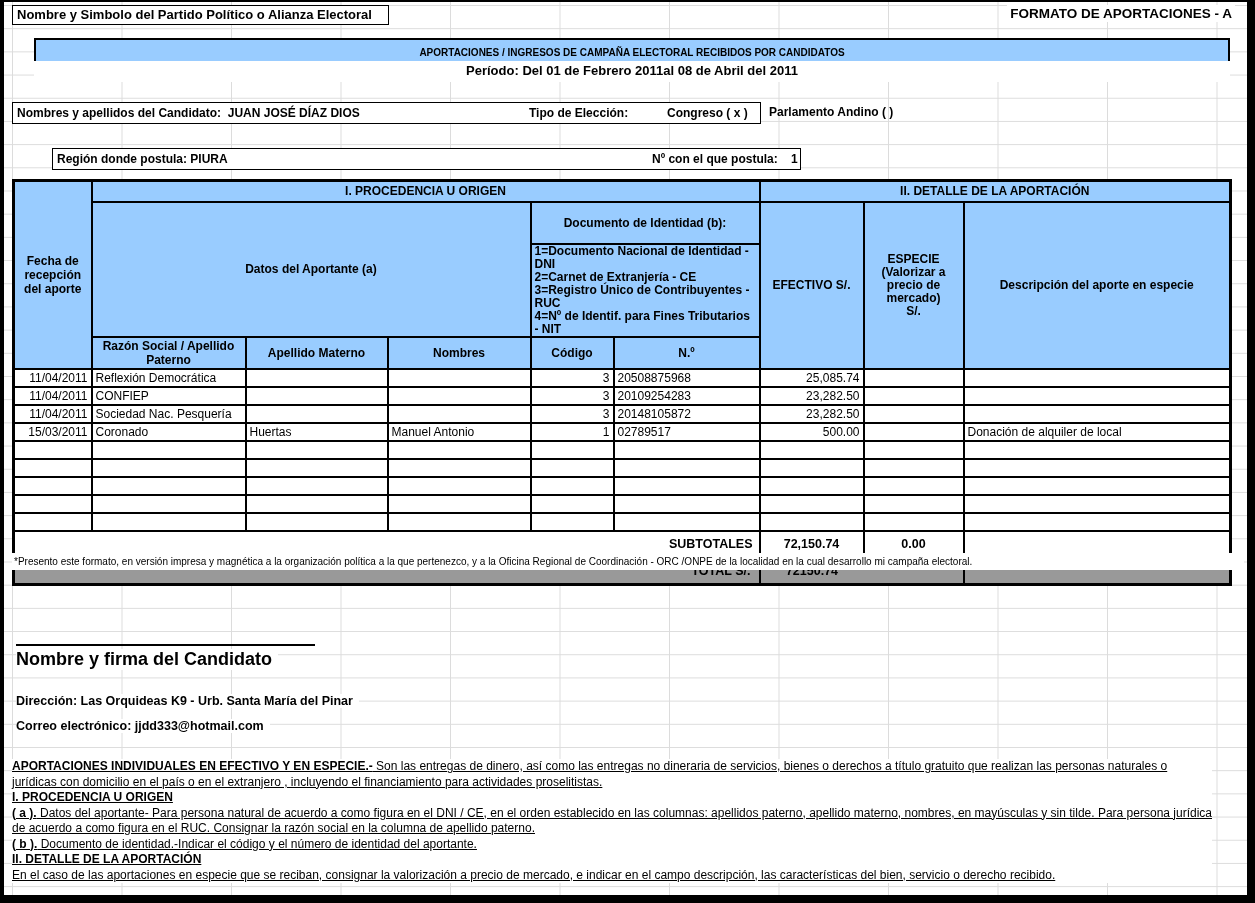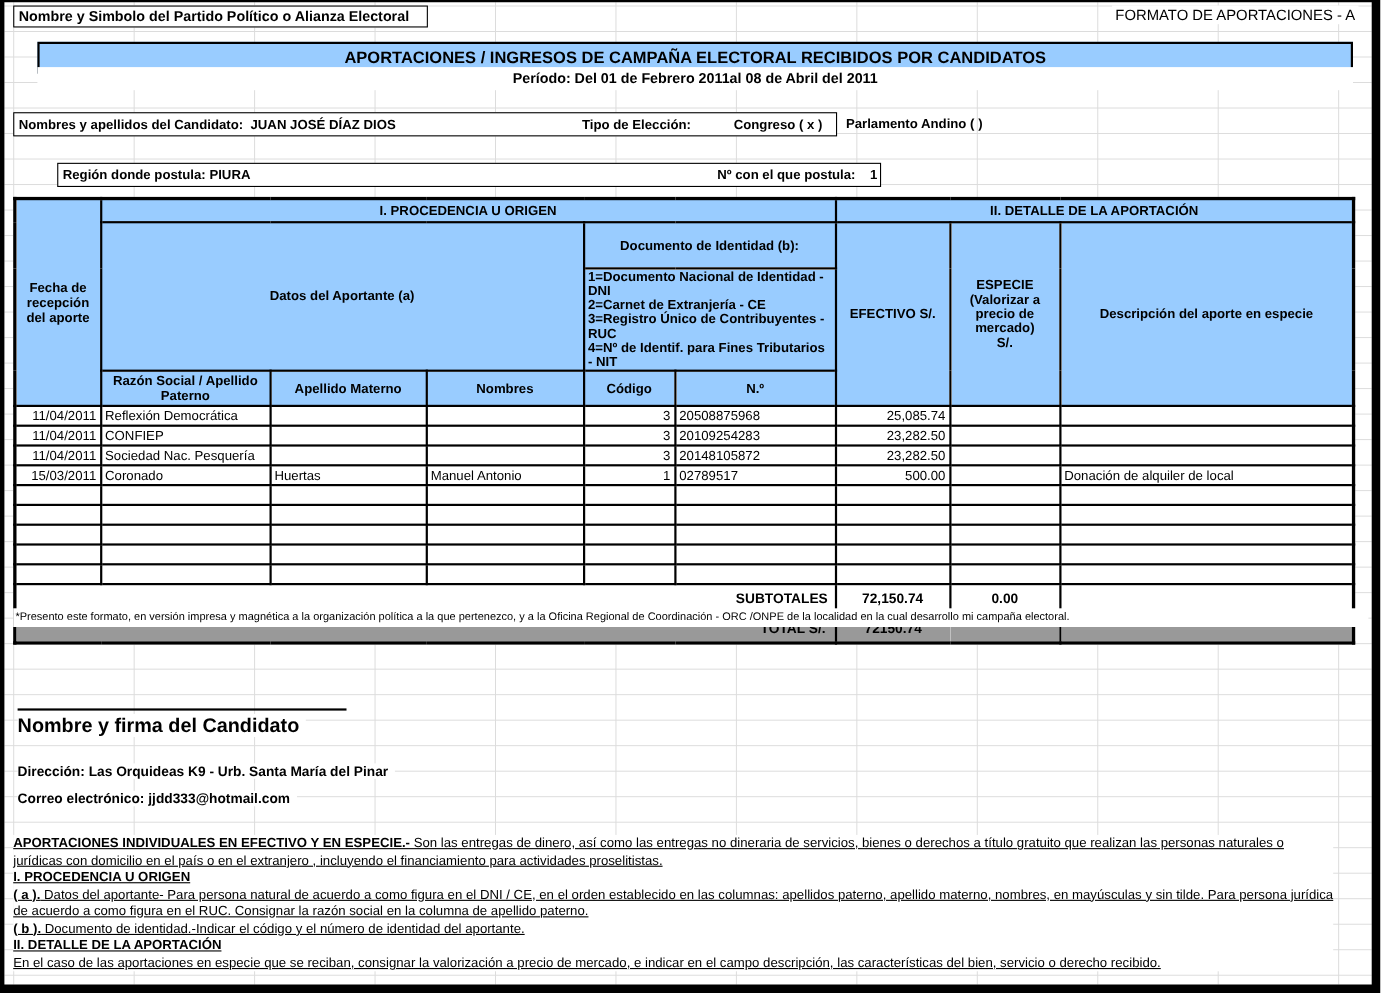--- a/index.html
+++ b/index.html
@@ -12,24 +12,24 @@
       linear-gradient(to right,#dcdcdc 1px,transparent 1px),
       linear-gradient(to bottom,#dcdcdc 1px,transparent 1px);
     background-size:109.5px 23.2px;
     background-position:8px 3px;
   }
   .abs{position:absolute;}
   .bold{font-weight:bold;}
 
   .party-box{left:8px;top:3px;width:377px;height:20px;border:1px solid #000;background:#fff;
     font-size:13px;font-weight:bold;line-height:18px;padding-left:4px;white-space:nowrap;}
-  .format-label{right:12px;top:3px;font-size:13.5px;font-weight:normal;background:#fff;padding:1px 3px;white-space:nowrap;}
+  .format-label{right:12px;top:3px;font-size:13.5px;font-weight:bold;background:#fff;padding:1px 3px;white-space:nowrap;}
 
   .banner{left:30px;top:36px;width:1196px;height:29px;background:#99CCFF;border:2px solid #000;
-    text-align:center;font-size:15px;font-weight:bold;line-height:25px;}
+    text-align:center;font-size:10px;font-weight:bold;line-height:25px;}
   .period{left:30px;top:59px;width:1196px;height:21px;background:#fff;text-align:center;
     font-size:13px;font-weight:bold;line-height:20px;}
 
   .info-box{left:8px;top:100px;width:749px;height:22px;border:1px solid #000;background:#fff;
     font-size:12px;font-weight:bold;line-height:20px;}
   .region-box{top:146px;margin-left:40px;}
   .in-label{position:absolute;white-space:nowrap;}
 
   .ap-table{position:absolute;left:8px;top:177px;border-collapse:collapse;table-layout:fixed;background:#fff;
     border:3px solid #000;}

